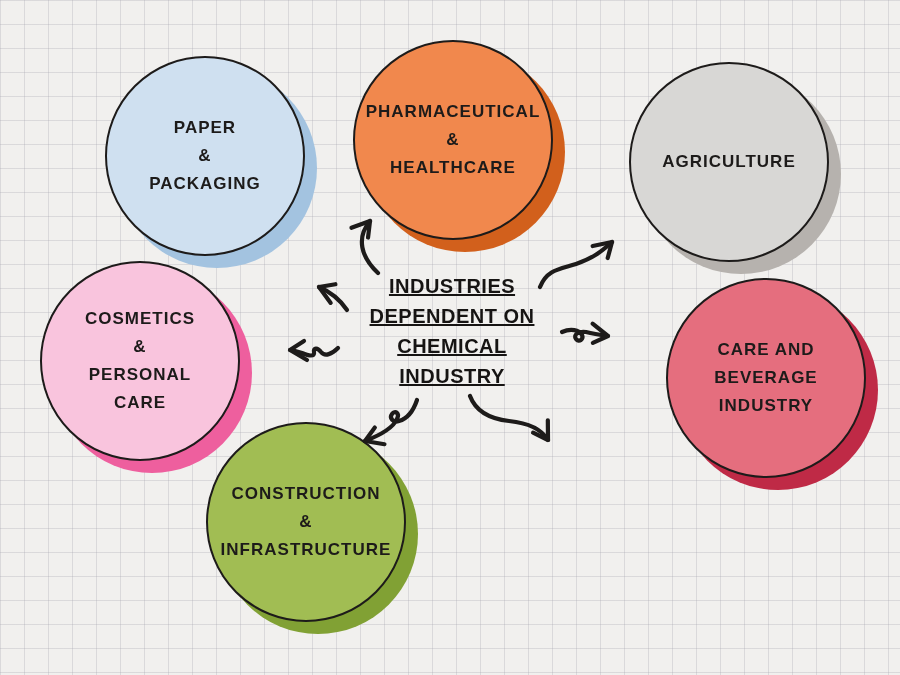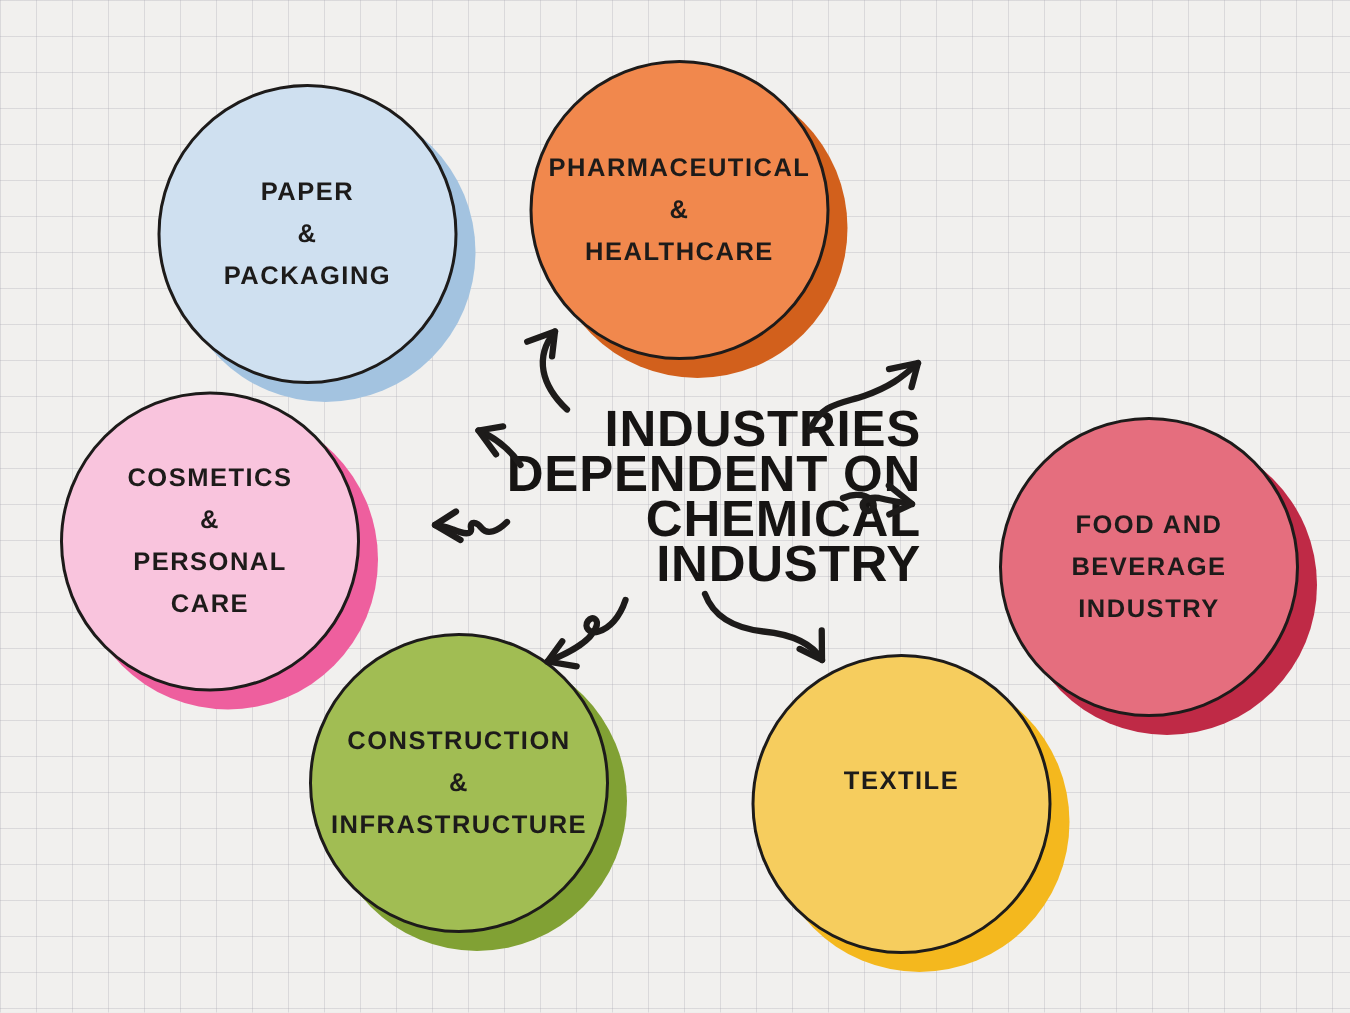--- a/index.html
+++ b/index.html
@@ -40,26 +40,27 @@
     line-height: 28px;
     color: #1d1b1a;
     transform: translateY(var(--label-shift, 0px));
   }
   .center-title {
     position: absolute;
     left: 290px;
     top: 271px;
     width: 324px;
     white-space: pre-line;
-    text-align: right;
-    font-size: 34px;
+    text-align: center;
+    font-size: 20px;
     font-weight: 800;
     letter-spacing: 0.5px;
     line-height: 30px;
     color: #161413;
+    text-decoration: underline;
   }
   .arrows-layer {
     position: absolute;
     left: 0; top: 0;
     width: 900px;
     height: 675px;
     pointer-events: none;
   }
 </style>
 </head>
@@ -72,43 +73,43 @@
 &amp;
 PACKAGING</div>
   </div>
 
   <div class="node" style="left: 353px; top: 40px; --fill: #f1884d; --shadow: #d2601c;">
     <div class="node-label">PHARMACEUTICAL
 &amp;
 HEALTHCARE</div>
   </div>
 
+  <div class="node" style="left: 629px; top: 62px; --fill: #d8d7d5; --shadow: #b6b2ae;">
+    <div class="node-label">AGRICULTURE</div>
+  </div>
 
   <div class="node" style="left: 40px; top: 261px; --fill: #f9c4dd; --shadow: #ee5f9e;">
     <div class="node-label">COSMETICS
 &amp;
 PERSONAL
 CARE</div>
   </div>
 
   <div class="node" style="left: 666px; top: 278px; --fill: #e56e7e; --shadow: #bf2a46;">
-    <div class="node-label">FOOD AND
+    <div class="node-label">CARE AND
 BEVERAGE
 INDUSTRY</div>
   </div>
 
   <div class="node" style="left: 206px; top: 422px; --fill: #a1bd53; --shadow: #81a134;">
     <div class="node-label">CONSTRUCTION
 &amp;
 INFRASTRUCTURE</div>
   </div>
 
-  <div class="node" style="left: 501px; top: 436px; --label-shift: -15px; --fill: #f6cd5e; --shadow: #f4b81e;">
-    <div class="node-label">TEXTILE</div>
-  </div>
 
   <div class="center-title">INDUSTRIES
 DEPENDENT ON
 CHEMICAL
 INDUSTRY</div>
 
   <svg class="arrows-layer" viewBox="0 0 900 675">
     <defs>
       <marker id="ah" markerUnits="userSpaceOnUse" markerWidth="44" markerHeight="44" viewBox="-30 -20 44 44" refX="0" refY="0" orient="auto">
         <path d="M -17 -10 L 0 0 L -14 9" fill="none" stroke="#1d1b1a" stroke-width="4.2" stroke-linecap="round" stroke-linejoin="round"></path>

